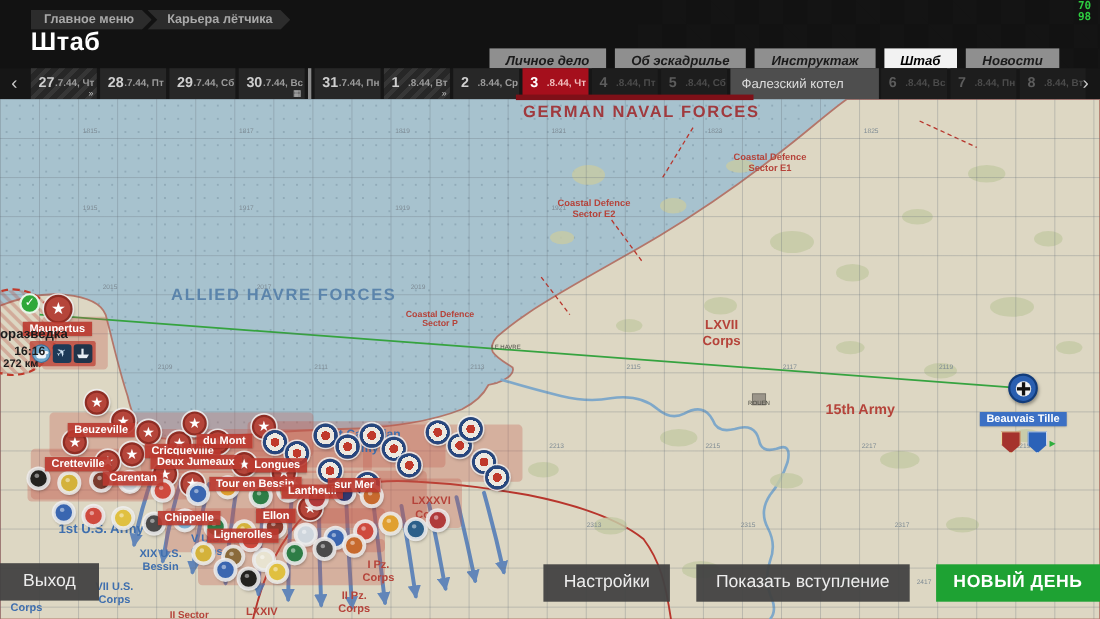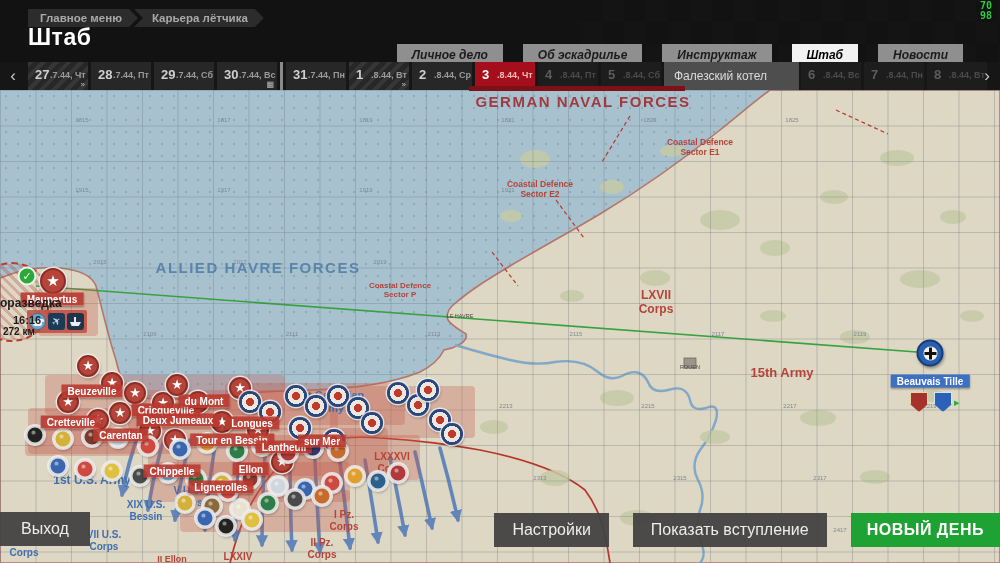--- a/index.html
+++ b/index.html
@@ -13,21 +13,21 @@
                      linear-gradient(45deg,rgba(255,255,255,.02) 25%,transparent 25%,transparent 75%,rgba(255,255,255,.02) 75%);
     background-size:44px 44px;background-position:0 0,22px 22px;}
   .breadcrumb{position:absolute;left:28px;top:9px;display:flex;}
   .crumb{background:#2c2c2c;color:#a9a9a9;font-size:11.5px;font-weight:bold;line-height:18px;
          padding:0 16px 0 12px;clip-path:polygon(0 0,calc(100% - 9px) 0,100% 50%,calc(100% - 9px) 100%,0 100%);}
   .crumb+.crumb{margin-left:-4px;padding-left:18px;
          clip-path:polygon(0 0,calc(100% - 9px) 0,100% 50%,calc(100% - 9px) 100%,0 100%,9px 50%);}
   h1.title{position:absolute;left:28px;top:24px;margin:0;color:#fff;font-size:23px;font-weight:bold;letter-spacing:.5px;}
   .fps{position:absolute;right:8px;top:1px;color:#2ecc40;font-family:"DejaVu Sans Mono",monospace;
        font-size:10px;line-height:10px;text-align:right;font-weight:bold;}
-  .tabs{position:absolute;right:37px;top:44px;display:flex;gap:20px;}
+  .tabs{position:absolute;right:37px;top:44px;display:flex;gap:8px;}
   .tab{background:#8f8f8f;color:#1b1b1b;font-size:12px;font-weight:bold;font-style:italic;
        line-height:22px;height:22px;padding:0 15px;cursor:pointer;}
   .tab.active{background:#f2f2f2;color:#000;}
 
   
   .datebar{position:absolute;left:0;top:62px;width:1000px;height:28px;background:#161616;}
   .dnav{position:absolute;top:0;width:26px;height:28px;color:#c8c8c8;font-size:17px;line-height:28px;
         text-align:center;cursor:pointer;}
   .dnav.prev{left:0;} .dnav.next{right:0;}
   .dcells{position:absolute;left:28px;top:0;display:flex;height:28px;}
@@ -348,21 +348,21 @@
         <div class="mlabel red" style="left: 656px; top: 213px; font-size: 12px;">LXVII
 Corps</div>
         <div class="mlabel red" style="left: 782px; top: 283px; font-size: 13px;">15th Army</div>
         <div class="mlabel red" style="left: 392px; top: 372px; font-size: 10px;">LXXXVI
 Corps</div>
         <div class="mlabel red" style="left: 344px; top: 430px; font-size: 10px;">I Pz.
 Corps</div>
         <div class="mlabel red" style="left: 322px; top: 458px; font-size: 10px;">II Pz.
 Corps</div>
         <div class="mlabel red" style="left: 238px; top: 467px; font-size: 10px;">LXXIV</div>
-        <div class="mlabel red" style="left: 172px; top: 469px; font-size: 9px;">II Ellon</div>
+        <div class="mlabel red" style="left: 172px; top: 469px; font-size: 9px;">II Sector</div>
         <div class="mlabel blue" style="left: 92px; top: 391px; font-size: 12px;">1st U.S. Army</div>
         <div class="mlabel blue" style="left: 188px; top: 406px; font-size: 10px;">V U.S.
 Corps</div>
         <div class="mlabel blue" style="left: 146px; top: 420px; font-size: 10px;">XIX U.S.
 Bessin</div>
         <div class="mlabel blue" style="left: 104px; top: 450px; font-size: 10px;">VII U.S.
 Corps</div>
         <div class="mlabel blue" style="left: 24px; top: 463px; font-size: 10px;">Corps</div>
         <div class="mlabel blue" style="left: 330px; top: 312px; font-size: 11px;">1st Canadian
 Army</div>

